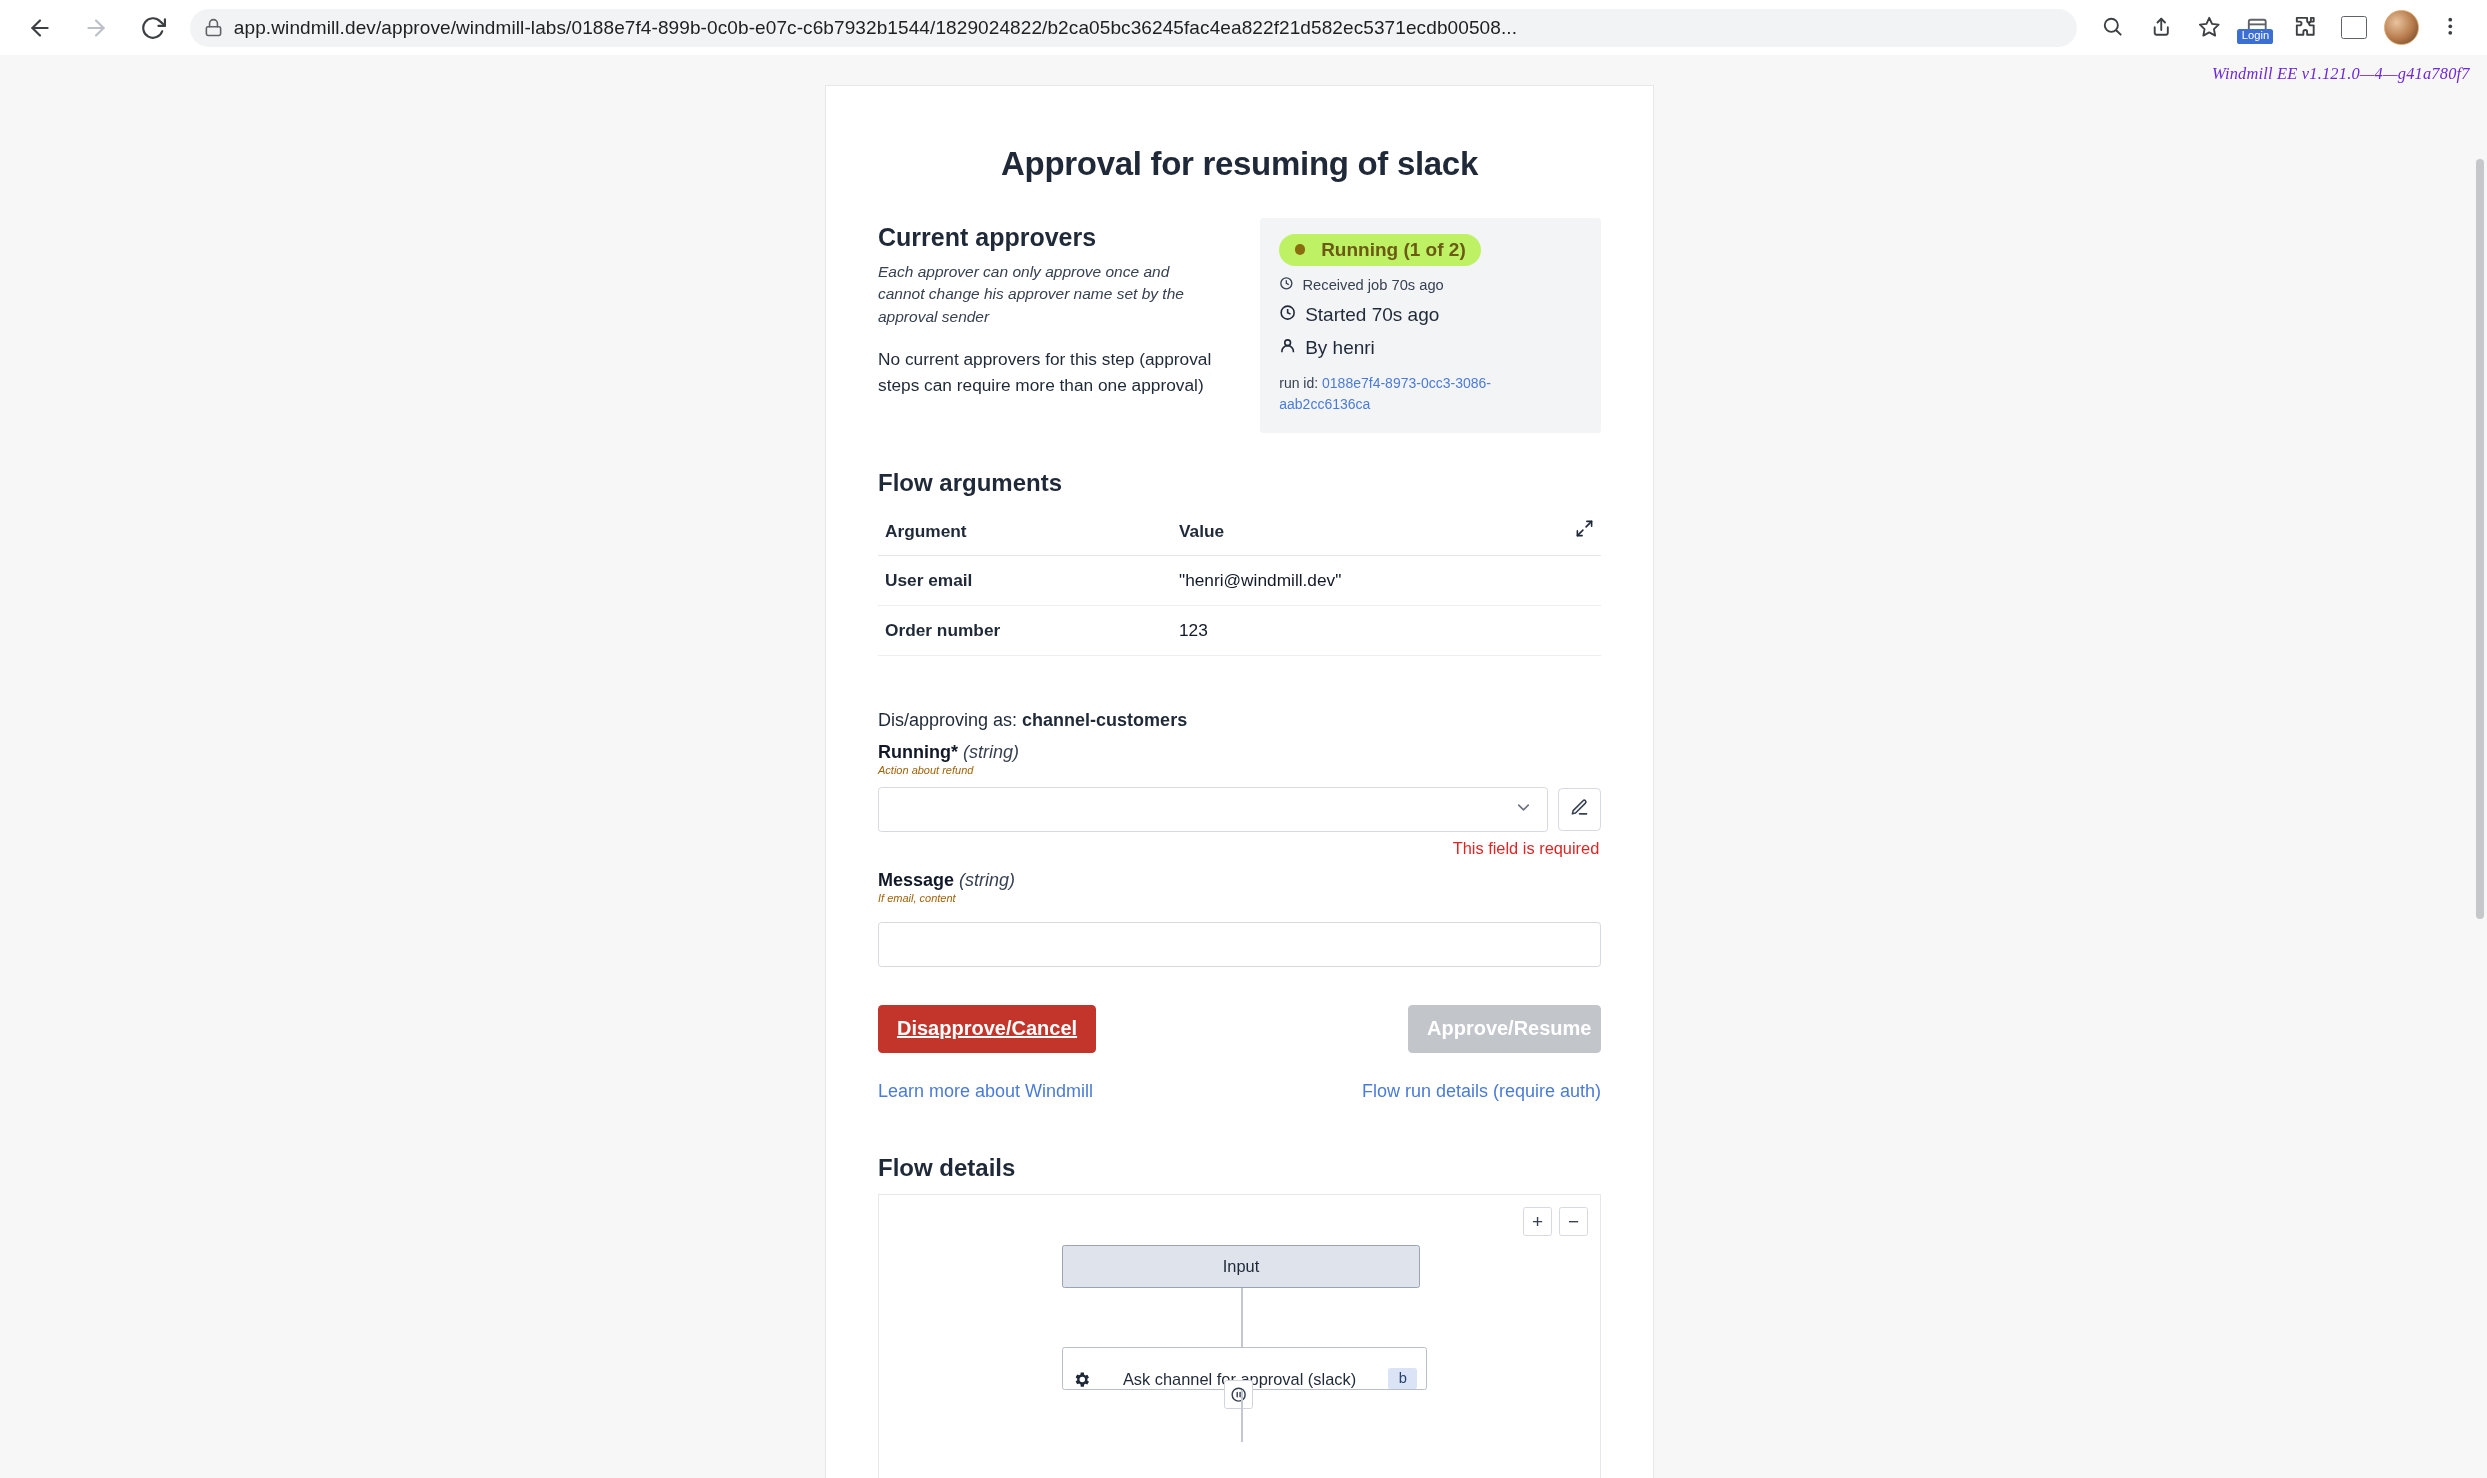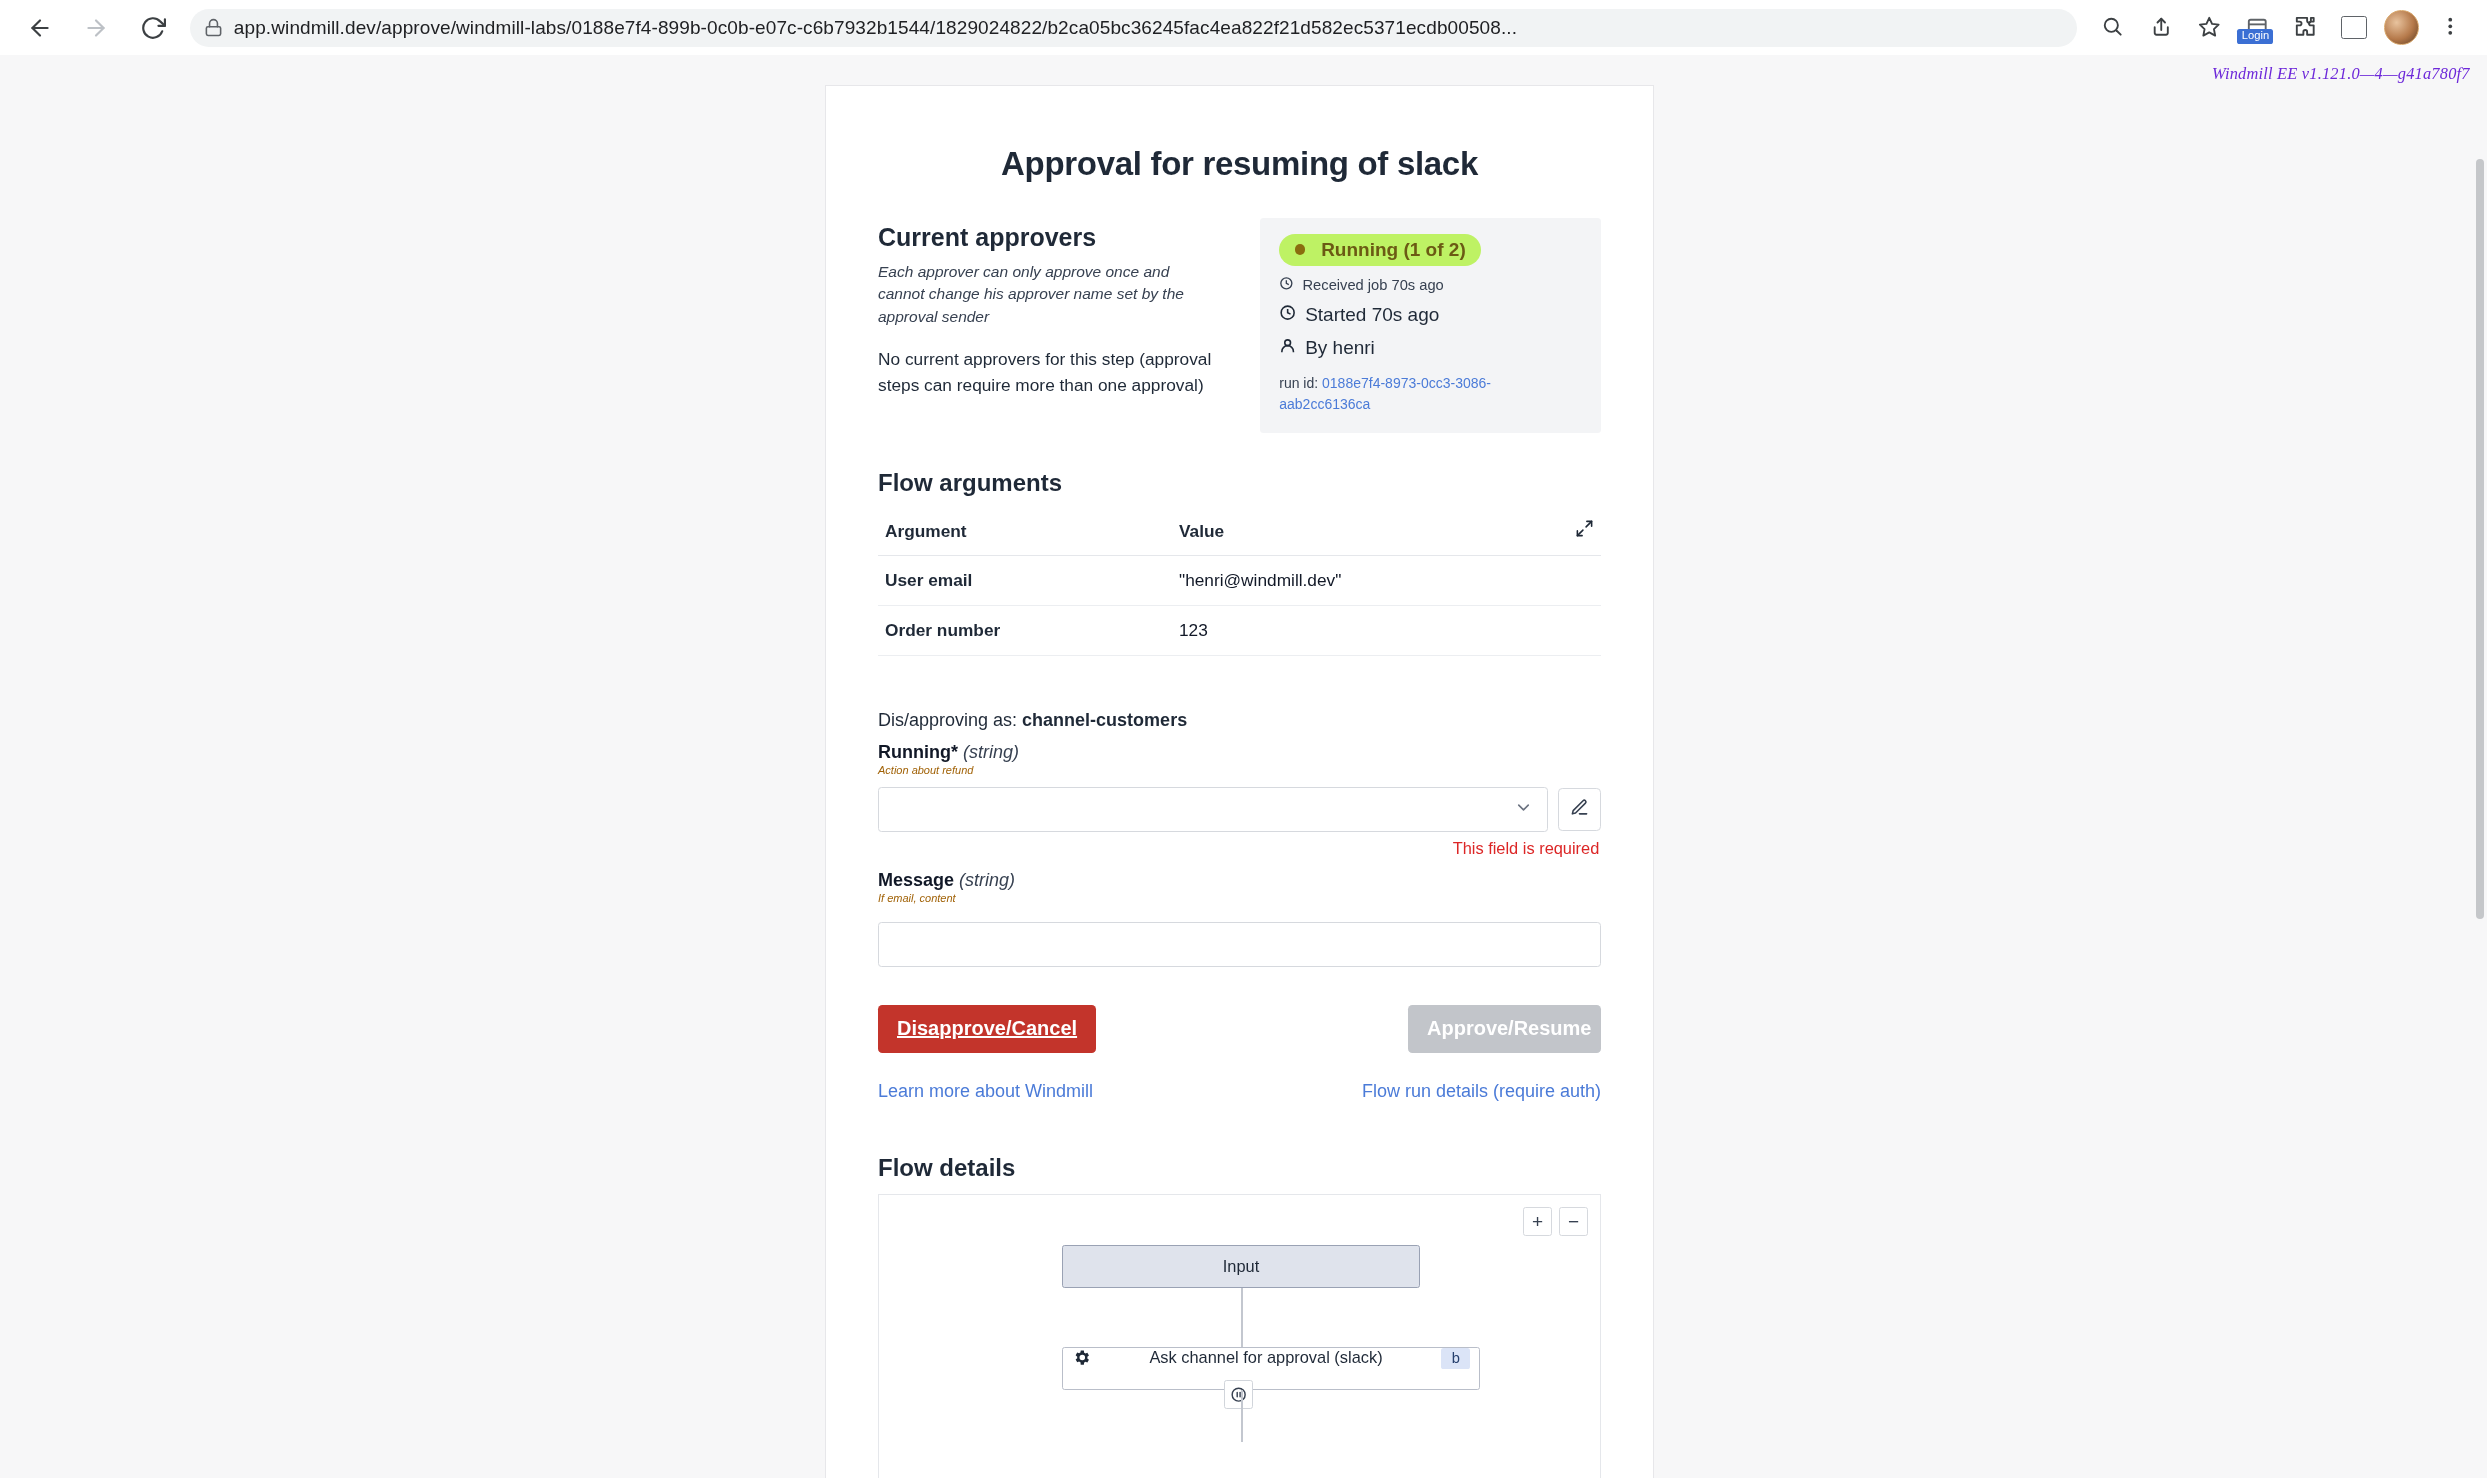--- a/index.html
+++ b/index.html
@@ -333,26 +333,26 @@
     position: absolute;
     left: 362px;
     top: 93px;
     width: 1.7px;
     height: 59px;
     background: #c3c7cf;
   }
   .node-step {
     position: absolute;
     left: 183px; top: 152px;
-    width: 418px; height: 43px;
+    width: 365px; height: 43px;
     background: #ffffff;
     border: 0.9px solid #b9bec9;
     border-radius: 2.6px;
     display: flex;
-    align-items: flex-start;
+    align-items: flex-end;
     padding: 0 8.6px;
     gap: 10.4px;
     font-size: 16.4px;
     color: #1f2937;
   }
   .node-step .gear { color: #1f2937; display: flex; align-items: center; }
   .node-step .label { flex: 1; text-align: center; }
   .node-step .badge-b {
     background: #dbe4f7;
     color: #27406e;

